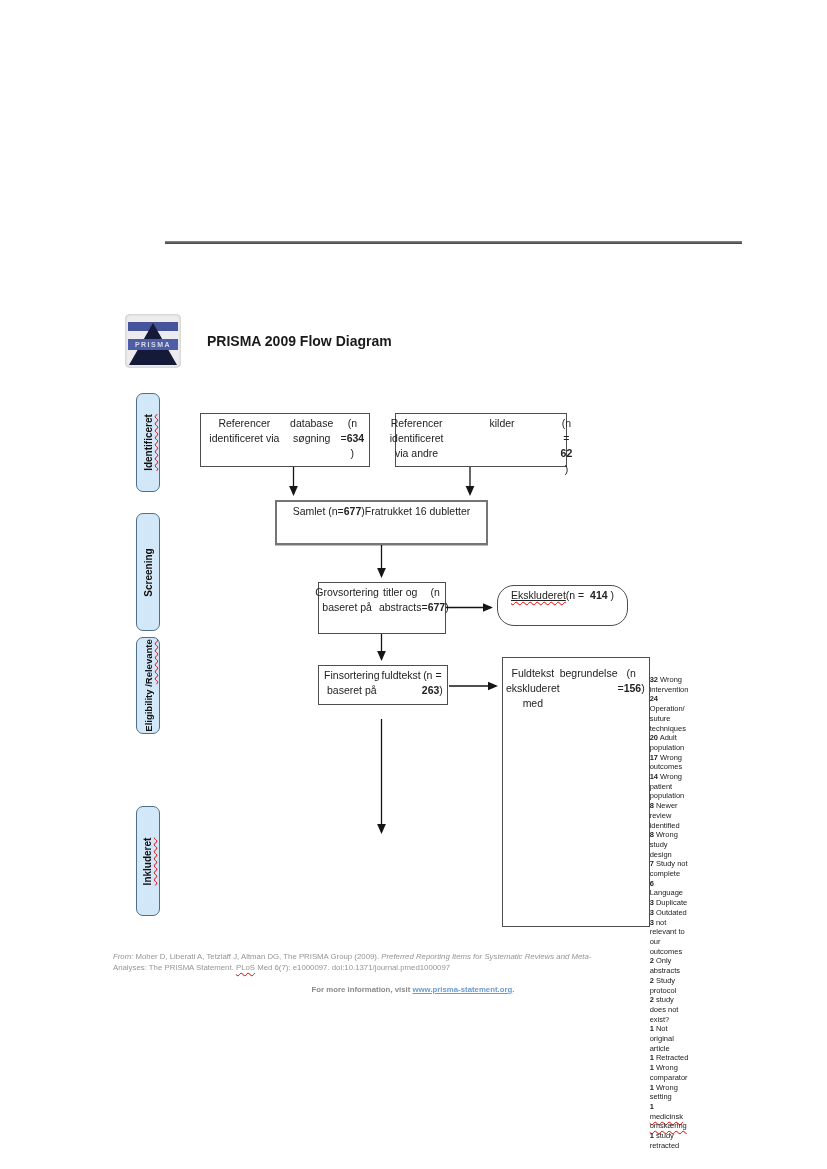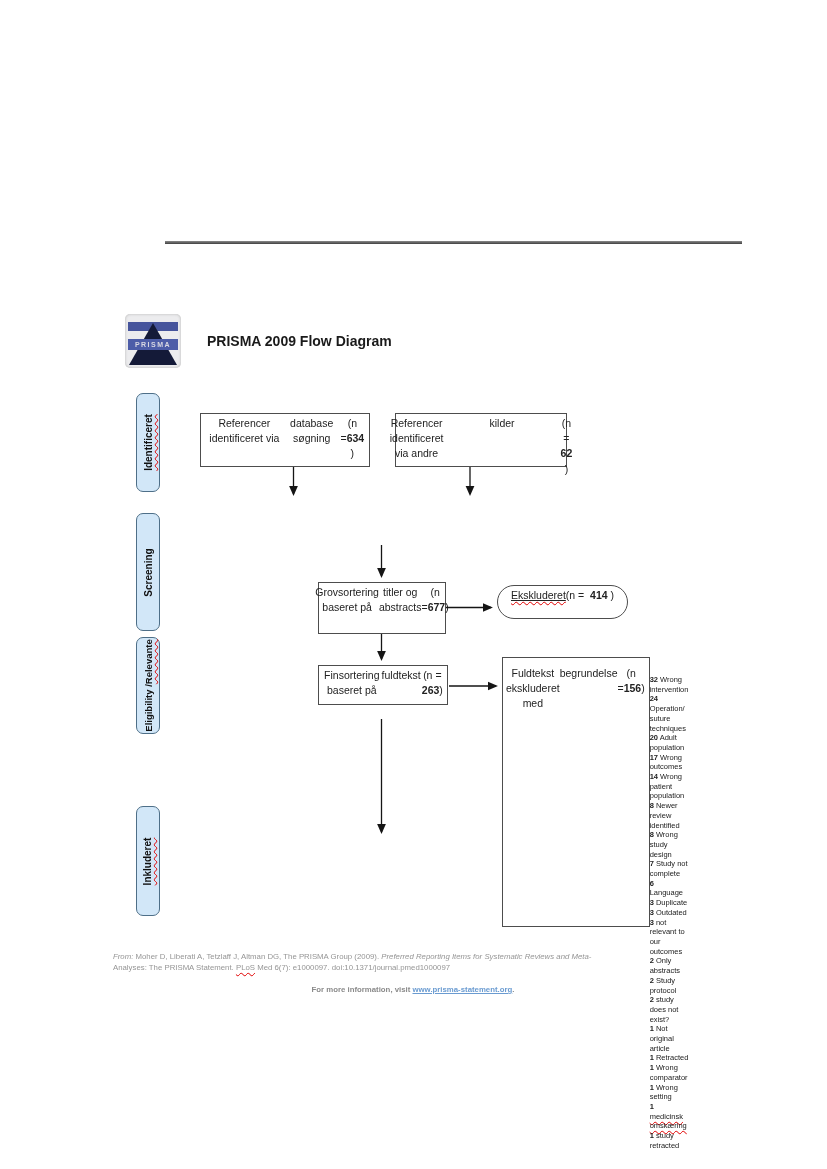--- a/index.html
+++ b/index.html
@@ -40,21 +40,21 @@
   .nv{font-weight:bold;}
   .u{text-decoration:underline;}
   .squiggle{text-decoration-line:underline;text-decoration-style:wavy;text-decoration-color:#e00000;
         text-decoration-thickness:1px;text-underline-offset:2px;}
   .u .squiggle{text-decoration-line:underline;}
 
   .box-database{left:200px;top:413px;width:170px;height:54px;}
   .box-other{left:395px;top:413px;width:172px;height:54px;gap:46px;}
   .box-combined{left:275px;top:500px;width:213px;height:45px;}
   .box-screened{left:318px;top:582px;width:128px;height:52px;}
-  .box-excluded{left:497px;top:585px;width:131px;height:34px;border-radius:17px;}
+  .box-excluded{left:497px;top:585px;width:131px;height:41px;border-radius:17px;}
   .box-fulltext{left:318px;top:665px;width:130px;height:40px;}
   .box-ftexcl{left:502px;top:657px;width:148px;height:270px;justify-content:flex-start;padding-top:8px;}
   .box-included{left:318px;top:838px;width:130px;height:65px;}
 
   .reason-list{list-style:none;margin:9px 0 0 0;padding:0 0 0 5px;text-align:left;
         font-size:7.5px;line-height:9.7px;color:#222;}
   .reason-list .rc{font-weight:bold;}
 
   .arrow-layer{position:absolute;left:0;top:0;width:827px;height:1169px;pointer-events:none;}
 
@@ -101,20 +101,24 @@
     <div>database søgning</div>
     <div><span>(n =</span><span class="nv">634</span><span> )</span></div>
   </div>
 
   <div class="fbox box-other">
     <div>Referencer identificeret via andre</div>
     <div>kilder</div>
     <div><span>(n = </span><span class="nv">62</span><span> )</span></div>
   </div>
 
+  <div class="fbox fbox-heavy box-combined">
+    <div><span>Samlet (n=</span><span class="nv">677</span><span>)</span></div>
+    <div>Fratrukket 16 dubletter</div>
+  </div>
 
   <div class="fbox box-screened">
     <div>Grovsortering baseret på</div>
     <div>titler og abstracts</div>
     <div><span>(n =</span><span class="nv">677</span><span>)</span></div>
   </div>
 
   <div class="fbox box-excluded">
     <div><span class="u"><span class="squiggle">Ekskluderet</span></span></div>
     <div><span>(n = </span>&nbsp;<span class="nv">414</span><span> )</span></div>

